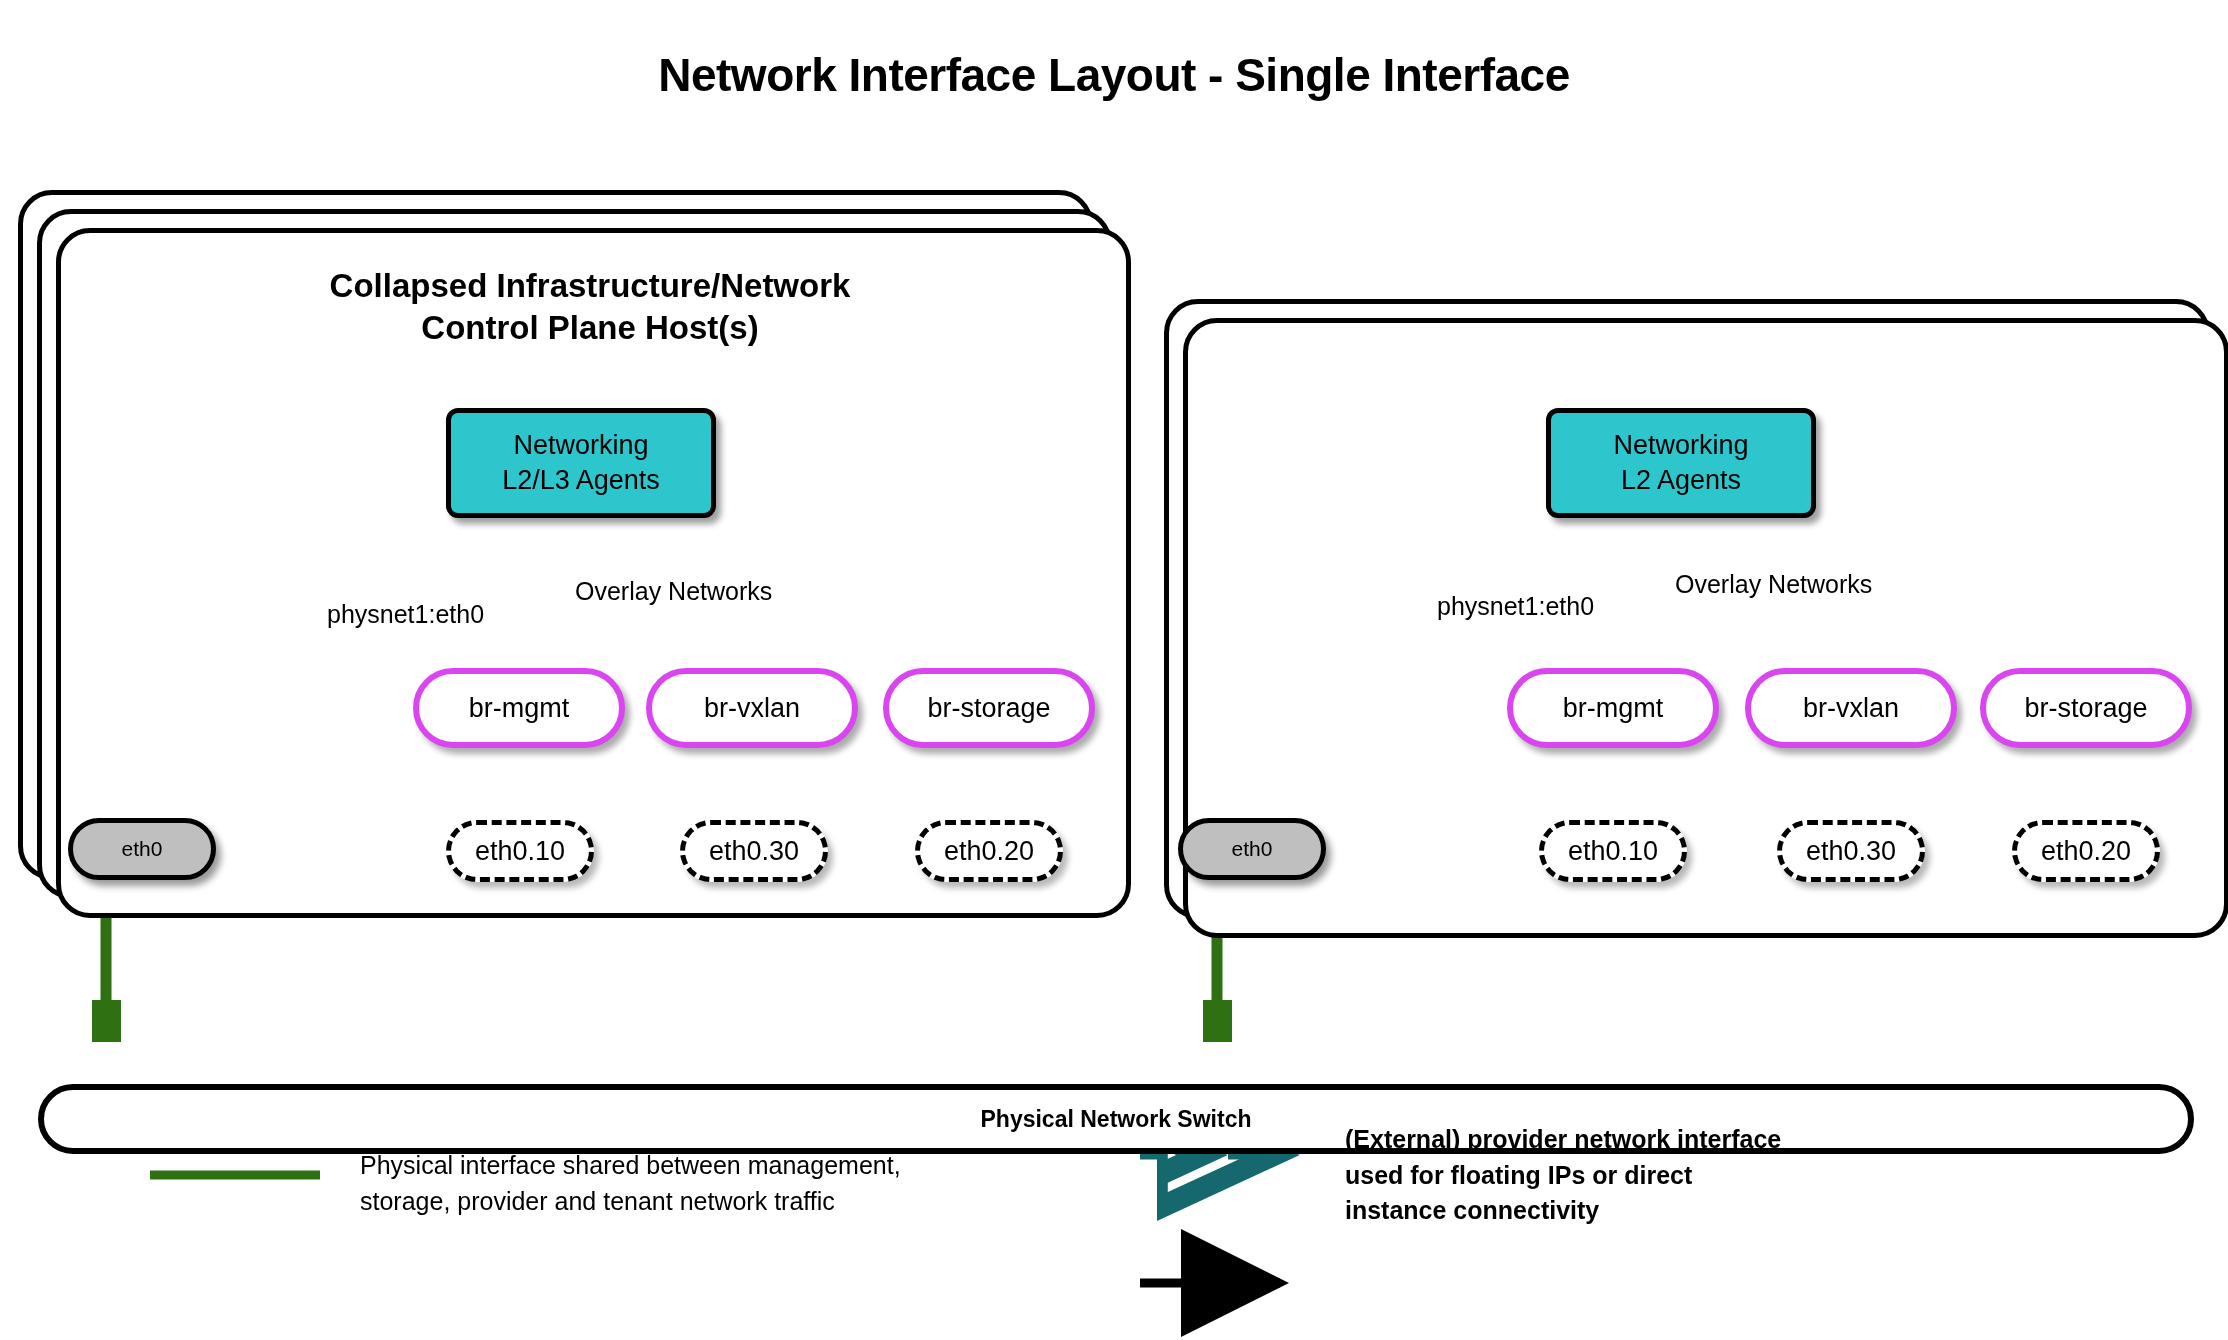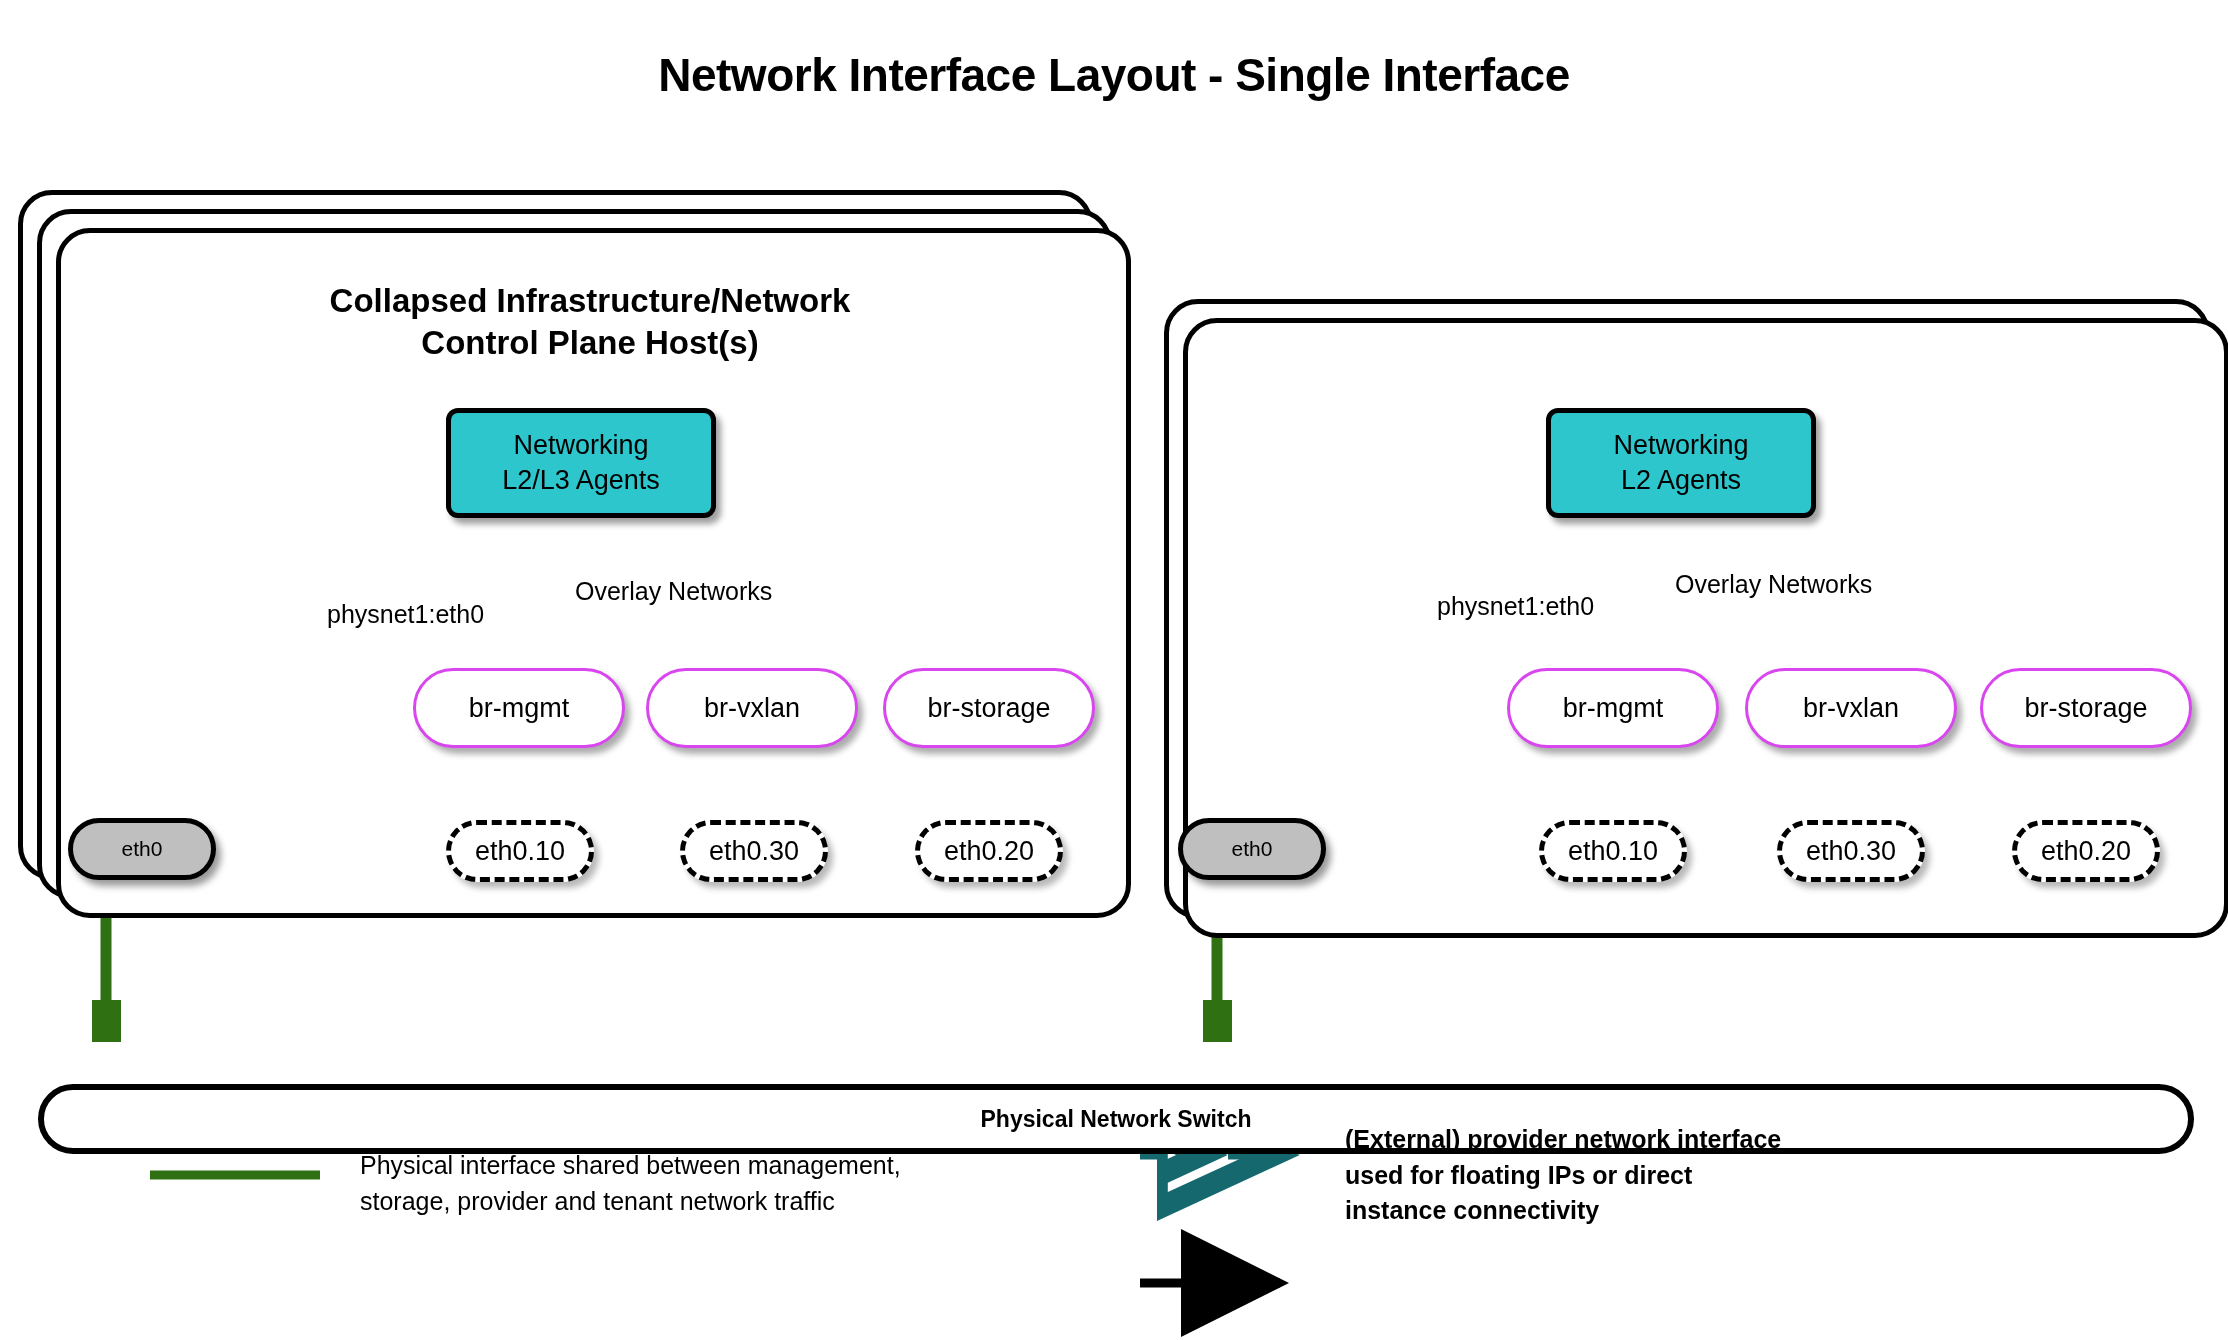--- a/index.html
+++ b/index.html
@@ -15,35 +15,35 @@
 
   
   .host-card{
     position:absolute;border:5px solid #000;border-radius:34px;background:#fff;
     box-sizing:border-box;
   }
   .host-card.ghost{background:#fff;}
 
   .host-title{
     position:absolute;text-align:center;font-size:33px;font-weight:bold;
-    line-height:1.28;white-space:pre-line;margin-top:15px;
+    line-height:1.28;white-space:pre-line;
   }
 
   
   .agent-node{
     position:absolute;border:5px solid #000;border-radius:12px;
     display:flex;align-items:center;justify-content:center;text-align:center;
     font-size:27px;line-height:1.3;white-space:pre-line;
     box-shadow:5px 6px 6px rgba(0,0,0,0.38);
     box-sizing:border-box;
   }
 
   
   .bridge-node{
-    position:absolute;border:3px solid #d946ef;border-radius:999px;background:#fff;
+    position:absolute;border:6px solid #d946ef;border-radius:999px;background:#fff;
     display:flex;align-items:center;justify-content:center;
     font-size:27px;box-shadow:5px 6px 6px rgba(0,0,0,0.33);
     box-sizing:border-box;
   }
 
   
   .vlan-node{
     position:absolute;border:5px dashed #000;border-radius:999px;background:#fff;
     display:flex;align-items:center;justify-content:center;
     font-size:27px;box-shadow:5px 6px 6px rgba(0,0,0,0.28);

